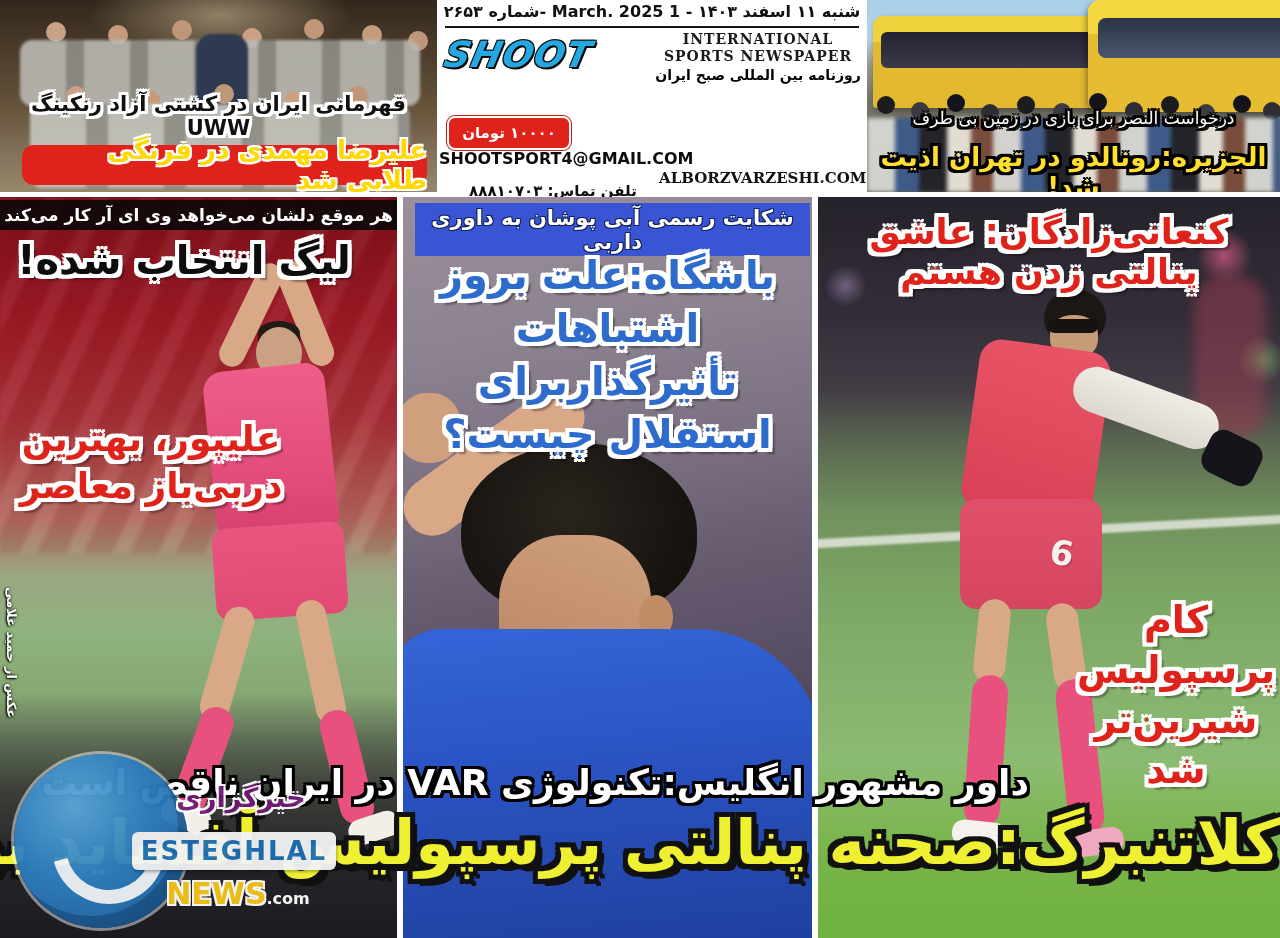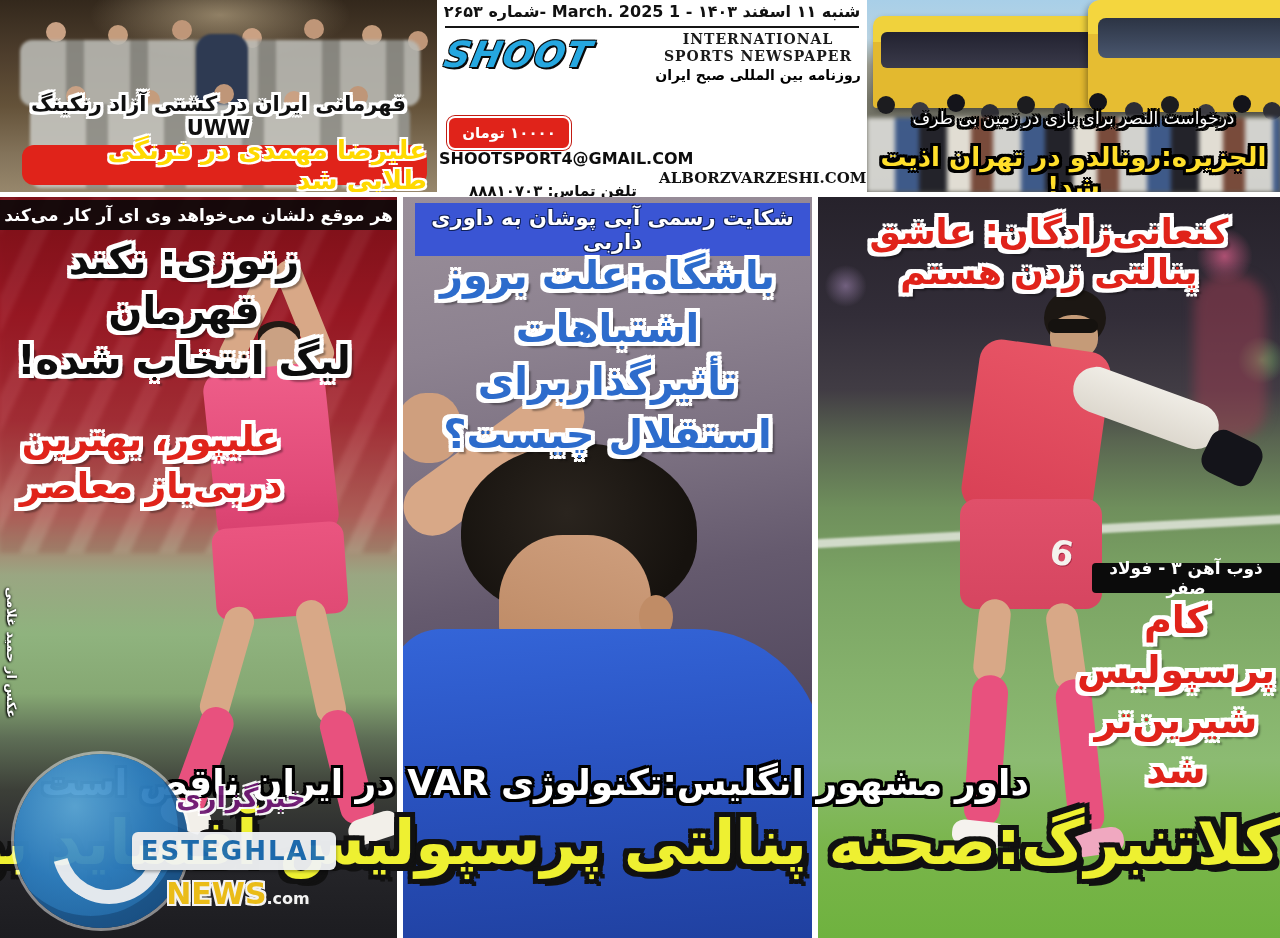--- a/index.html
+++ b/index.html
@@ -241,21 +241,20 @@
     <div class="abs fl-torso"></div>
     <div class="abs fl-shorts"></div>
     <div class="abs fl-leg1"></div>
     <div class="abs fl-leg2"></div>
     <div class="abs fl-sock1"></div>
     <div class="abs fl-sock2"></div>
     <div class="abs fl-boot1"></div>
     <div class="abs fl-boot2"></div>
     <div class="abs ctr lc-kicker flexc" dir="rtl">هر موقع دلشان می‌خواهد وی ای آر کار می‌کند</div>
     <div class="abs ctr lc-headline olw4" dir="rtl">
-      <div>زنوزی: نکند قهرمان</div>
       <div>لیگ انتخاب شده!</div>
     </div>
     <div class="abs ctr lc-sub olw4" dir="rtl">
       <div>علیپور، بهترین</div>
       <div>دربی‌باز معاصر</div>
     </div>
     <div class="abs lc-credit" dir="rtl">عکس از حمید غلامی</div>
   </div>
 
   <div class="abs col-mid">
@@ -284,21 +283,20 @@
     <div class="abs fr-glove"></div>
     <div class="abs fr-shorts"></div>
     <div class="abs fr-num">6</div>
     <div class="abs fr-leg1"></div>
     <div class="abs fr-leg2"></div>
     <div class="abs fr-sock1"></div>
     <div class="abs fr-sock2"></div>
     <div class="abs fr-boot1"></div>
     <div class="abs fr-boot2"></div>
     <div class="abs ctr rc-headline olw4" dir="rtl">کنعانی‌زادگان: عاشق پنالتی زدن هستم</div>
-    <div class="abs ctr rc-score flexc" dir="rtl">ذوب آهن ۳ - فولاد صفر</div>
     <div class="abs ctr rc-sub olw4" dir="rtl">
       <div>کام پرسپولیس</div>
       <div>شیرین‌تر شد</div>
     </div>
   </div>
 
   <div class="abs ctr bottom-kicker olb3" dir="rtl">داور مشهور انگلیس:تکنولوژی VAR در ایران ناقص است</div>
   <div class="abs ctr bottom-headline olb5" dir="rtl">کلاتنبرگ:صحنه پنالتی پرسپولیس آفساید بود</div>
 
   <div class="abs watermark">

